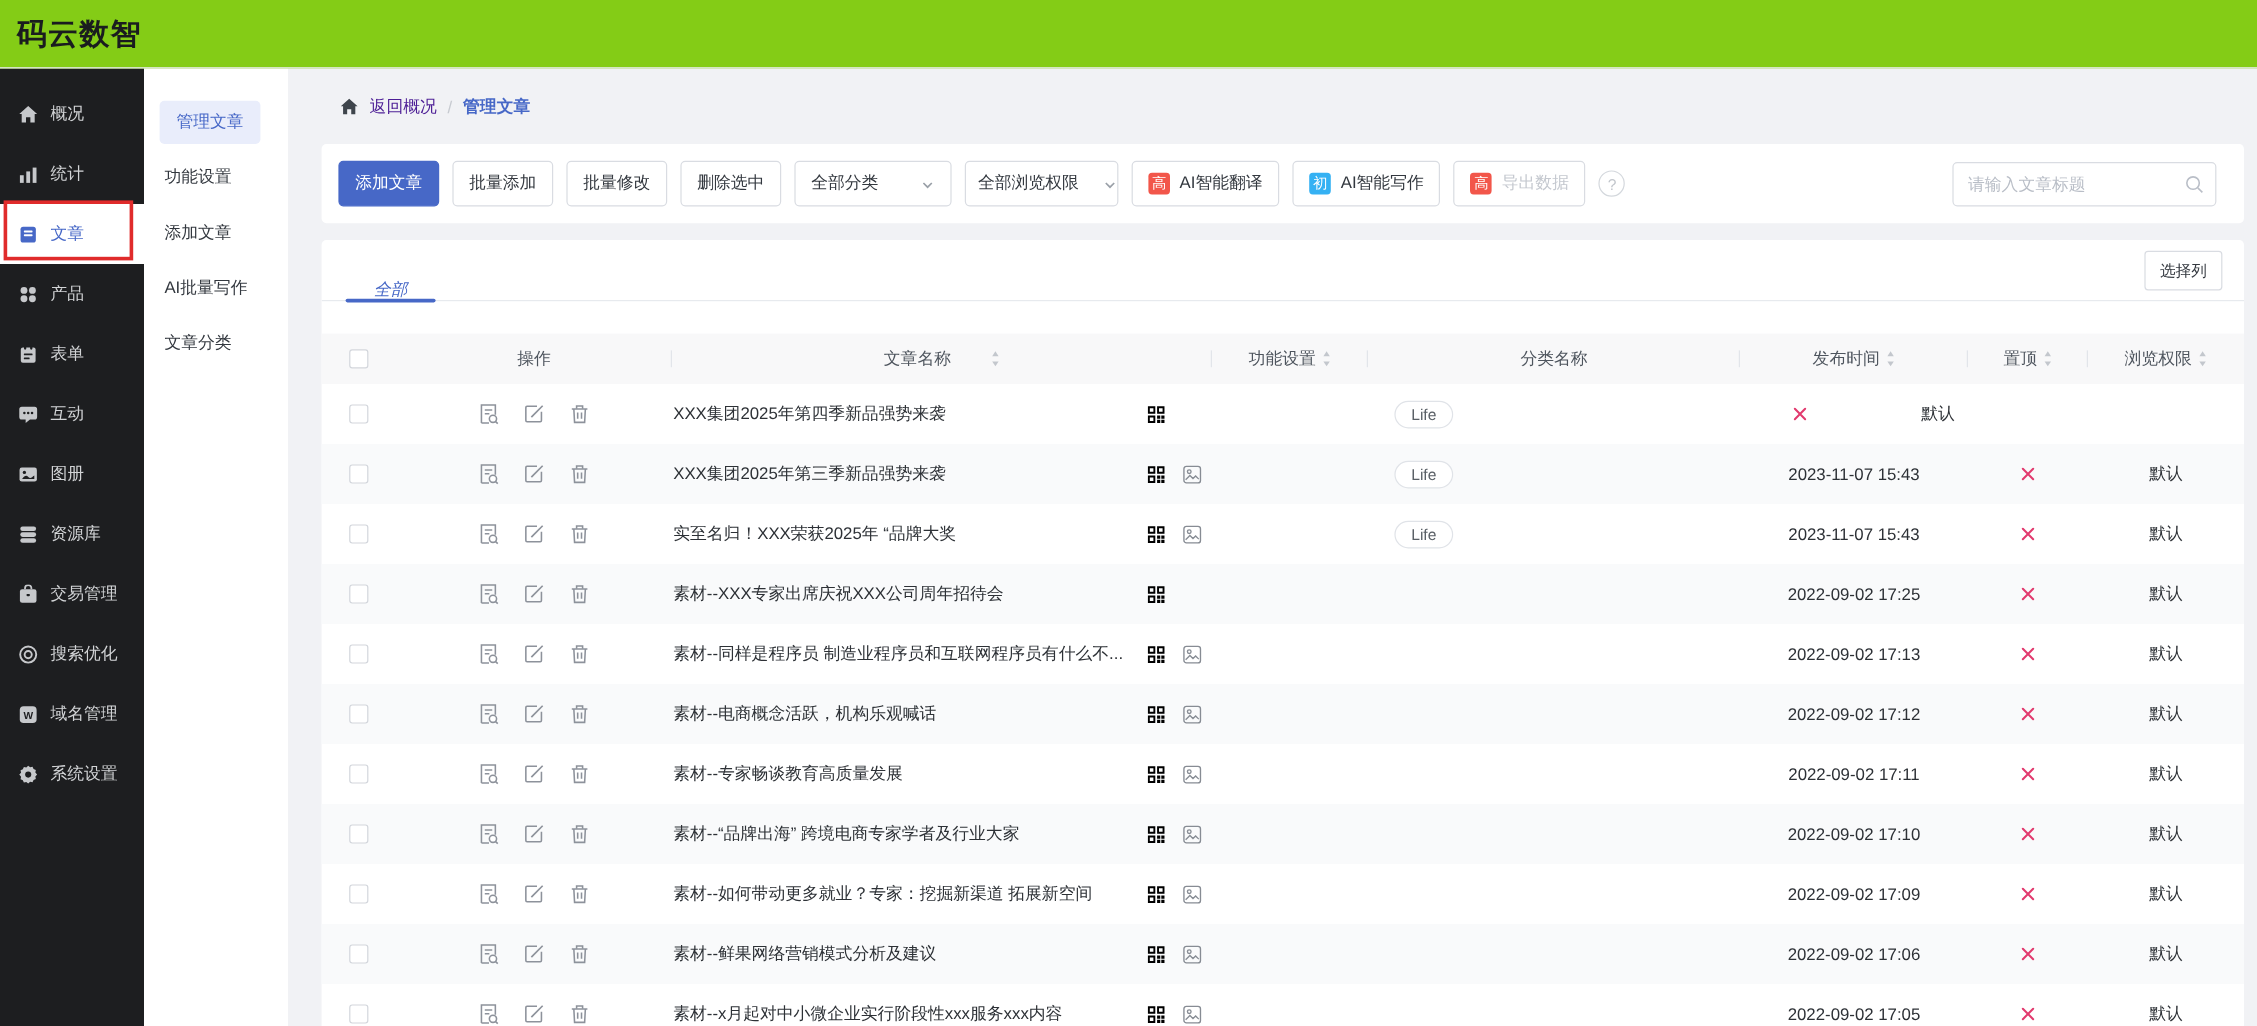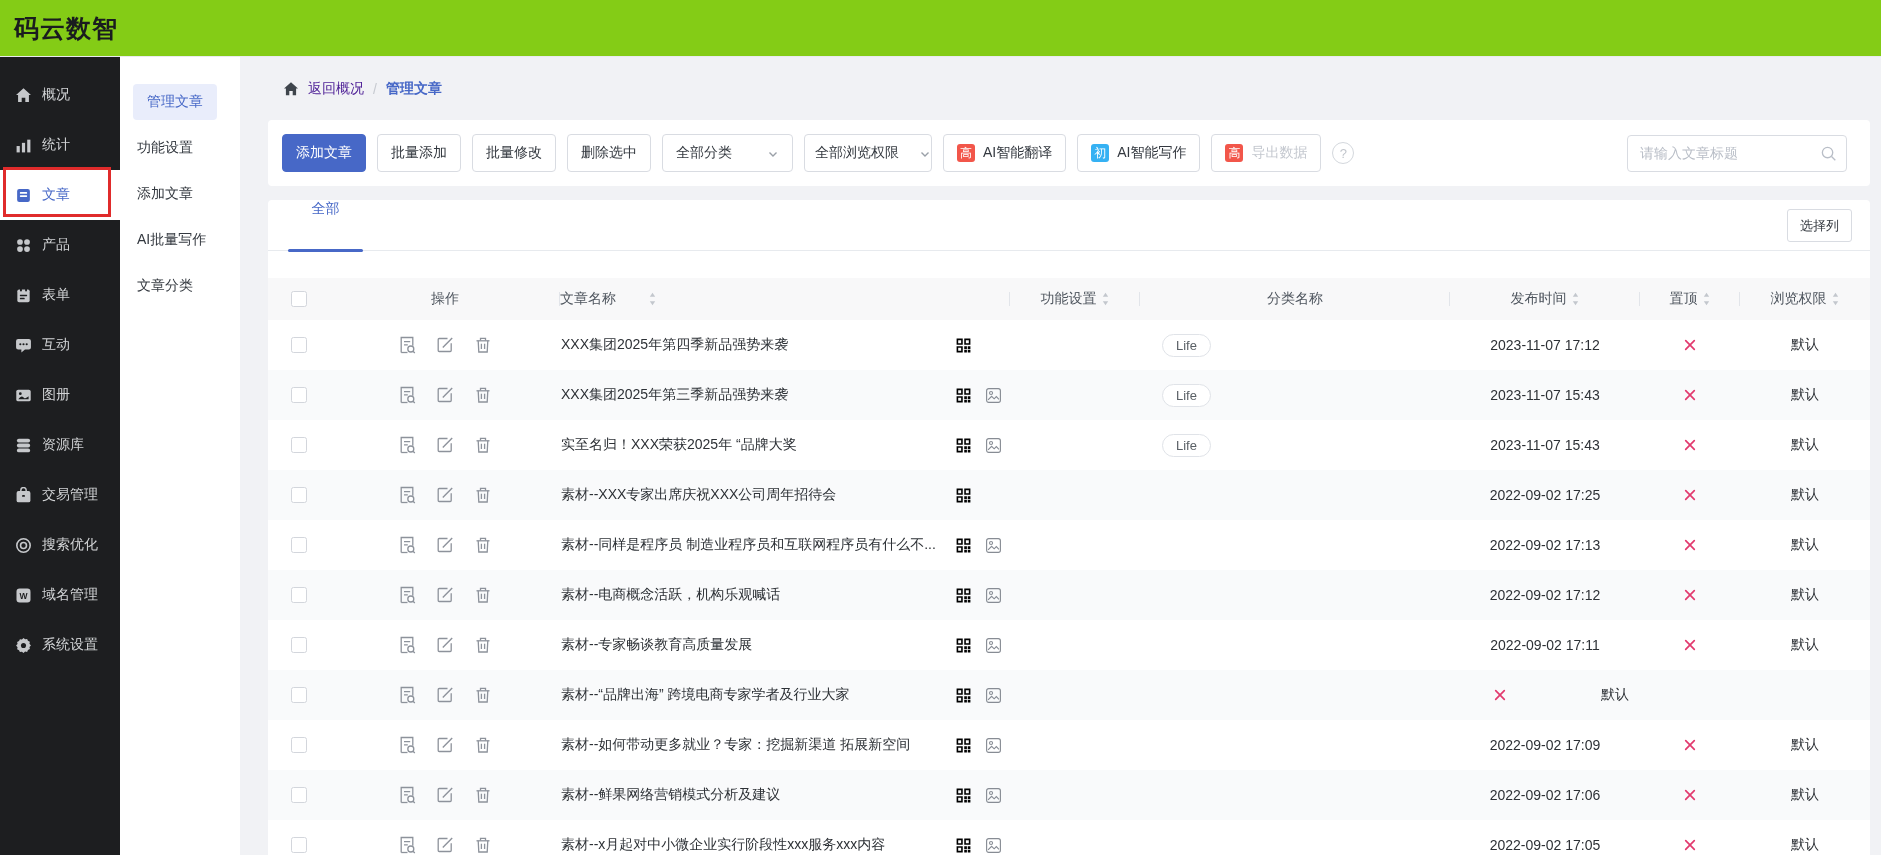--- a/index.html
+++ b/index.html
@@ -60,22 +60,22 @@
     font-size:13px; display:flex; align-items:center; justify-content:center; cursor:pointer; }
   .searchbox { margin-left:auto; position:relative; width:220px; height:37px; }
   .searchbox input { width:100%; height:100%; border:1px solid #d9dce2; border-radius:4px; padding:0 34px 0 12px;
     font-size:14px; color:#33383f; outline:none; font-family:inherit; }
   .searchbox input::placeholder { color:#b9bec7; }
   .search-ic { position:absolute; right:10px; top:10px; width:17px; height:17px; }
 
   
   .table-card { margin-top:14px; height:655px; background:#fff; border-radius:4px 4px 0 0; overflow:hidden; position:relative; }
   .tabbar { height:51px; position:relative; border-bottom:1px solid #e7eaee; }
-  .tab { position:absolute; left:20px; top:0; width:75px; height:51px; display:flex; align-items:flex-start;
-    justify-content:center; color:var(--accent,#4768c7); font-size:14px; cursor:pointer; }
+  .tab { position:absolute; left:20px; top:0; width:75px; height:51px; display:flex; align-items:flex-end;
+    justify-content:center; color:var(--accent,#4768c7); font-size:14px; cursor:pointer;font-style:italic; }
   .tab-ind { position:absolute; left:0; bottom:-1px; width:75px; height:3px; background:var(--accent,#4768c7); border-radius:2px; }
   .colsel-btn { position:absolute; right:18px; top:9px; height:33px; padding:0 12px; border:1px solid #d9dce2;
     border-radius:3px; background:#fff; font-size:13px; color:#33383f; display:flex; align-items:center; cursor:pointer; }
   .tspacer { height:27px; }
 
   .thead { height:42px; background:#f8f8f9; display:flex; align-items:center; font-size:14px; color:#4e555e; }
   .cell { display:flex; align-items:center; justify-content:center; height:100%; position:relative; }
   .col-check{ width:62px; } .col-ops{ width:230px; } .col-name{ width:450px; justify-content:flex-start; }
   .col-author{ width:130px; } .col-cat{ width:310px; } .col-date{ width:190px; } .col-top{ width:100px; } .col-perm{ width:130px; }
   .thead .col-cat { justify-content:center; }
@@ -320,21 +320,21 @@
     </div>
     <div class="tspacer"></div>
 
     <div class="thead">
       <div class="cell col-check">
           <span class="checkbox"></span>
         </div>
       <div class="cell col-ops hd-div">
           <span>操作</span>
         </div>
-      <div class="cell col-name hd-div" style="gap:28px;">
+      <div class="cell col-name hd-div" style="justify-content:center;gap:28px;">
         <span>文章名称</span>
           <span class="sort-caret">
             <svg viewBox="0 0 10 18" width="9" height="16">
               <path d="M5 2 8 6.5H2z"></path>
               <path d="M5 16 2 11.5h6z"></path>
             </svg>
           </span>
       </div>
       <div class="cell col-author hd-div">
         <span>功能设置</span>
@@ -426,21 +426,20 @@
                   <circle cx="6.4" cy="6.4" r="1.6"></circle>
                   <path d="M3.2 13.6l3.8-3.8 2.7 2.7 2.3-2.3 2.8 2.8"></path>
                 </svg>
               </span>
       </span>
     </div>
     <div class="cell col-author"></div>
     <div class="cell col-cat body">
             <span class="pill">Life</span>
           </div>
-    <div class="cell col-date c-date">2023-11-07 17:12</div>
     <div class="cell col-top c-top">
             <svg viewBox="0 0 14 14" width="14" height="14" fill="none" stroke="var(--top_red,#e23a6e)" stroke-width="1.7" stroke-linecap="round">
               <path d="M2.7 2.7l8.6 8.6M11.3 2.7l-8.6 8.6"></path>
             </svg>
           </div>
     <div class="cell col-perm c-perm">默认</div>
   </div>
         <div class="trow">
     <div class="cell col-check">
             <span class="checkbox"></span>
@@ -857,20 +856,21 @@
                 <svg viewBox="0 0 18 18" fill="none" stroke="currentColor" stroke-width="1.2">
                   <rect x="1.7" y="1.7" width="14.6" height="14.6" rx="2.2"></rect>
                   <circle cx="6.4" cy="6.4" r="1.6"></circle>
                   <path d="M3.2 13.6l3.8-3.8 2.7 2.7 2.3-2.3 2.8 2.8"></path>
                 </svg>
               </span>
       </span>
     </div>
     <div class="cell col-author"></div>
     <div class="cell col-cat body"></div>
+    <div class="cell col-date c-date">2022-09-02 17:10</div>
     <div class="cell col-top c-top">
             <svg viewBox="0 0 14 14" width="14" height="14" fill="none" stroke="var(--top_red,#e23a6e)" stroke-width="1.7" stroke-linecap="round">
               <path d="M2.7 2.7l8.6 8.6M11.3 2.7l-8.6 8.6"></path>
             </svg>
           </div>
     <div class="cell col-perm c-perm">默认</div>
   </div>
         <div class="trow">
     <div class="cell col-check">
             <span class="checkbox"></span>

